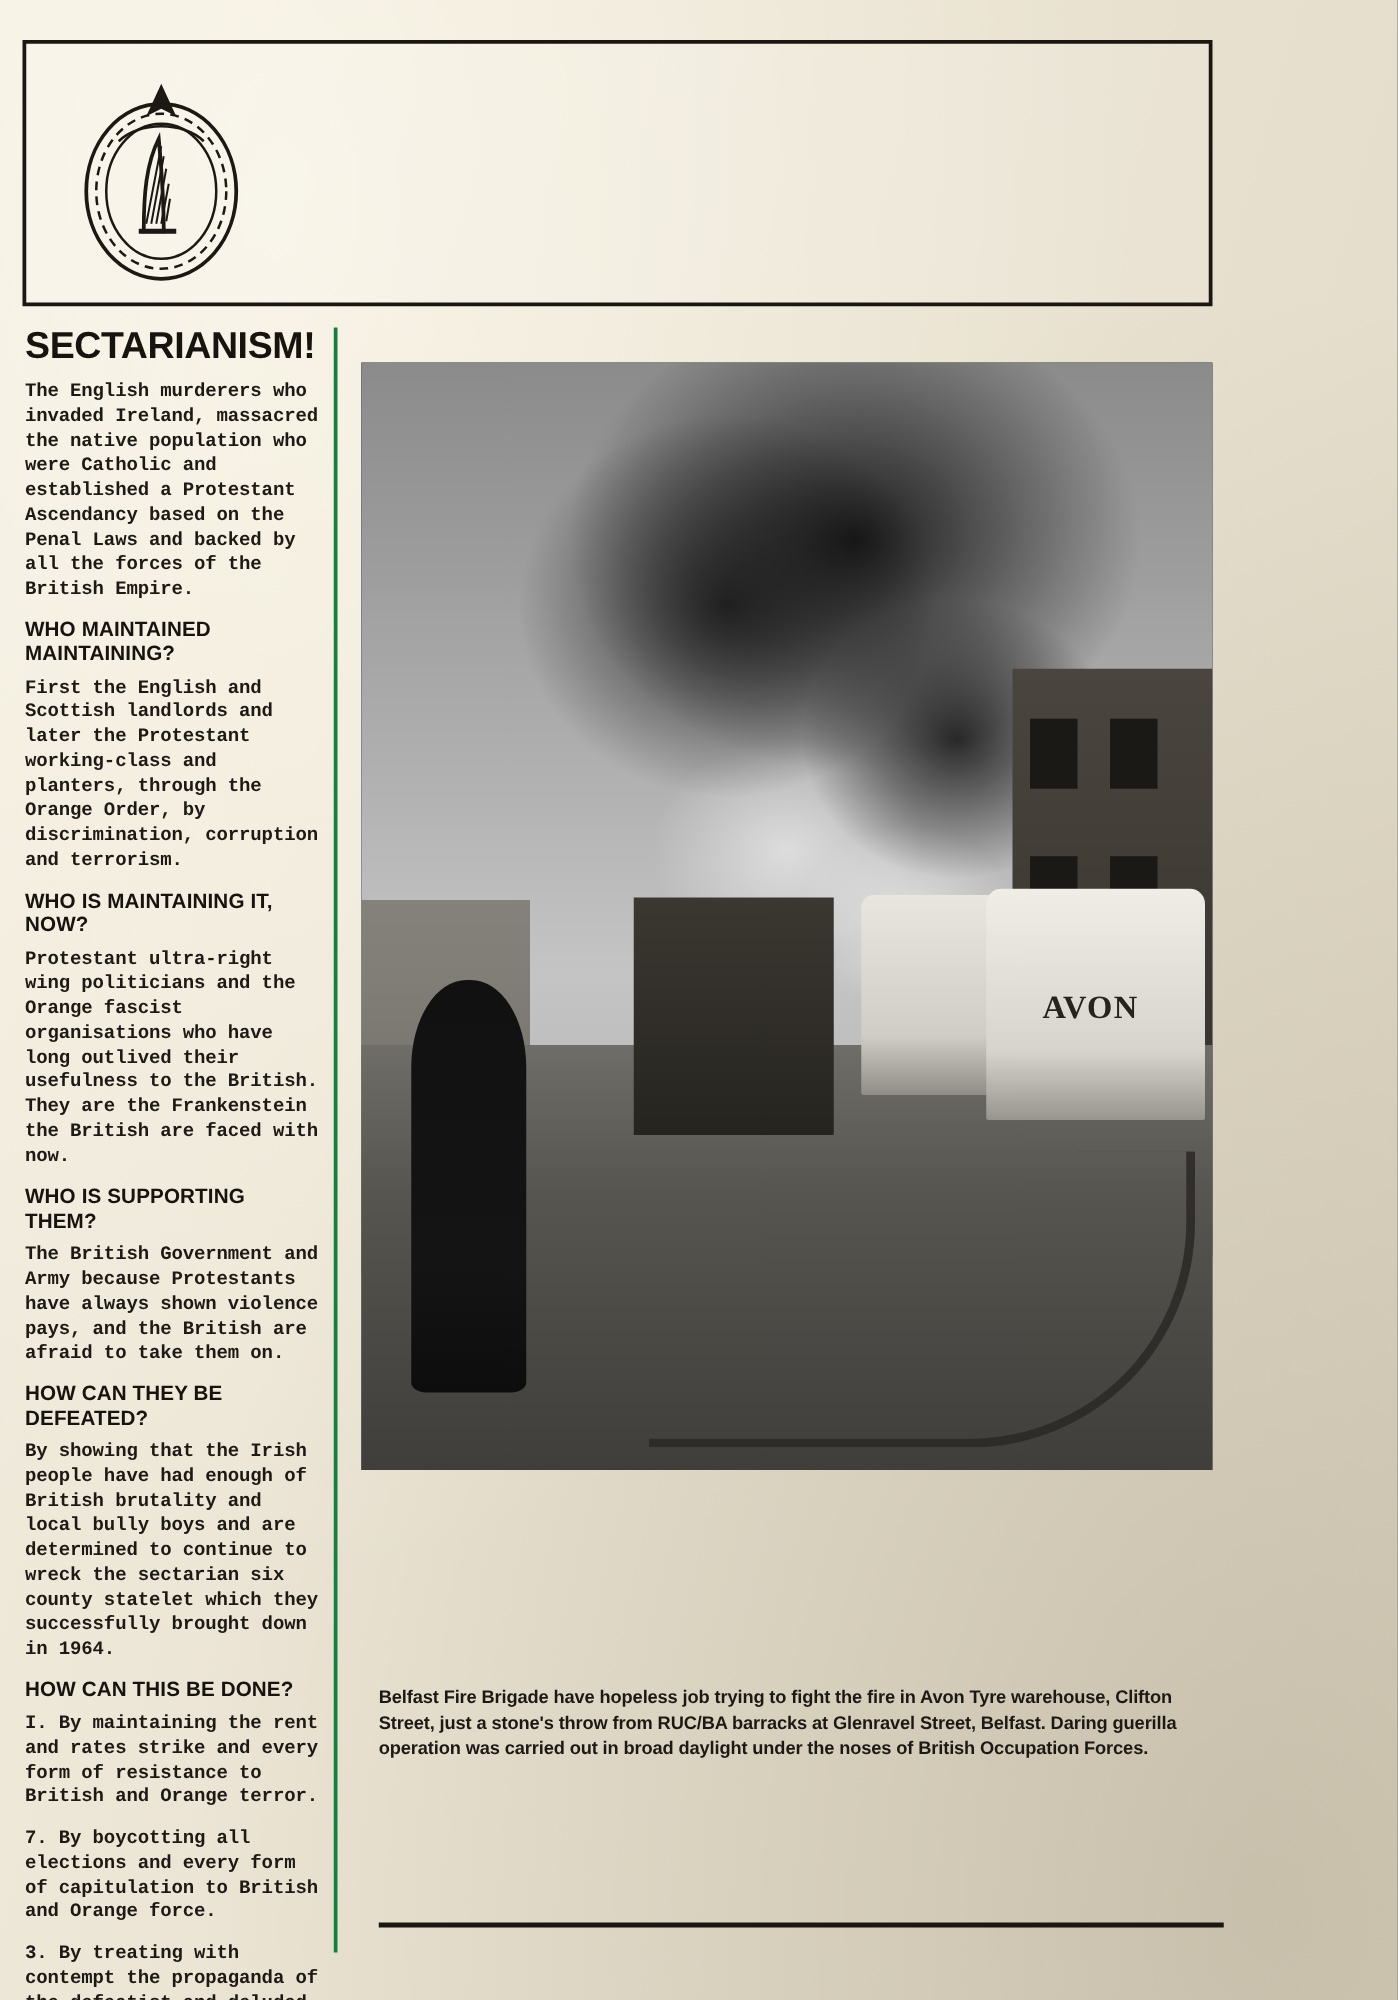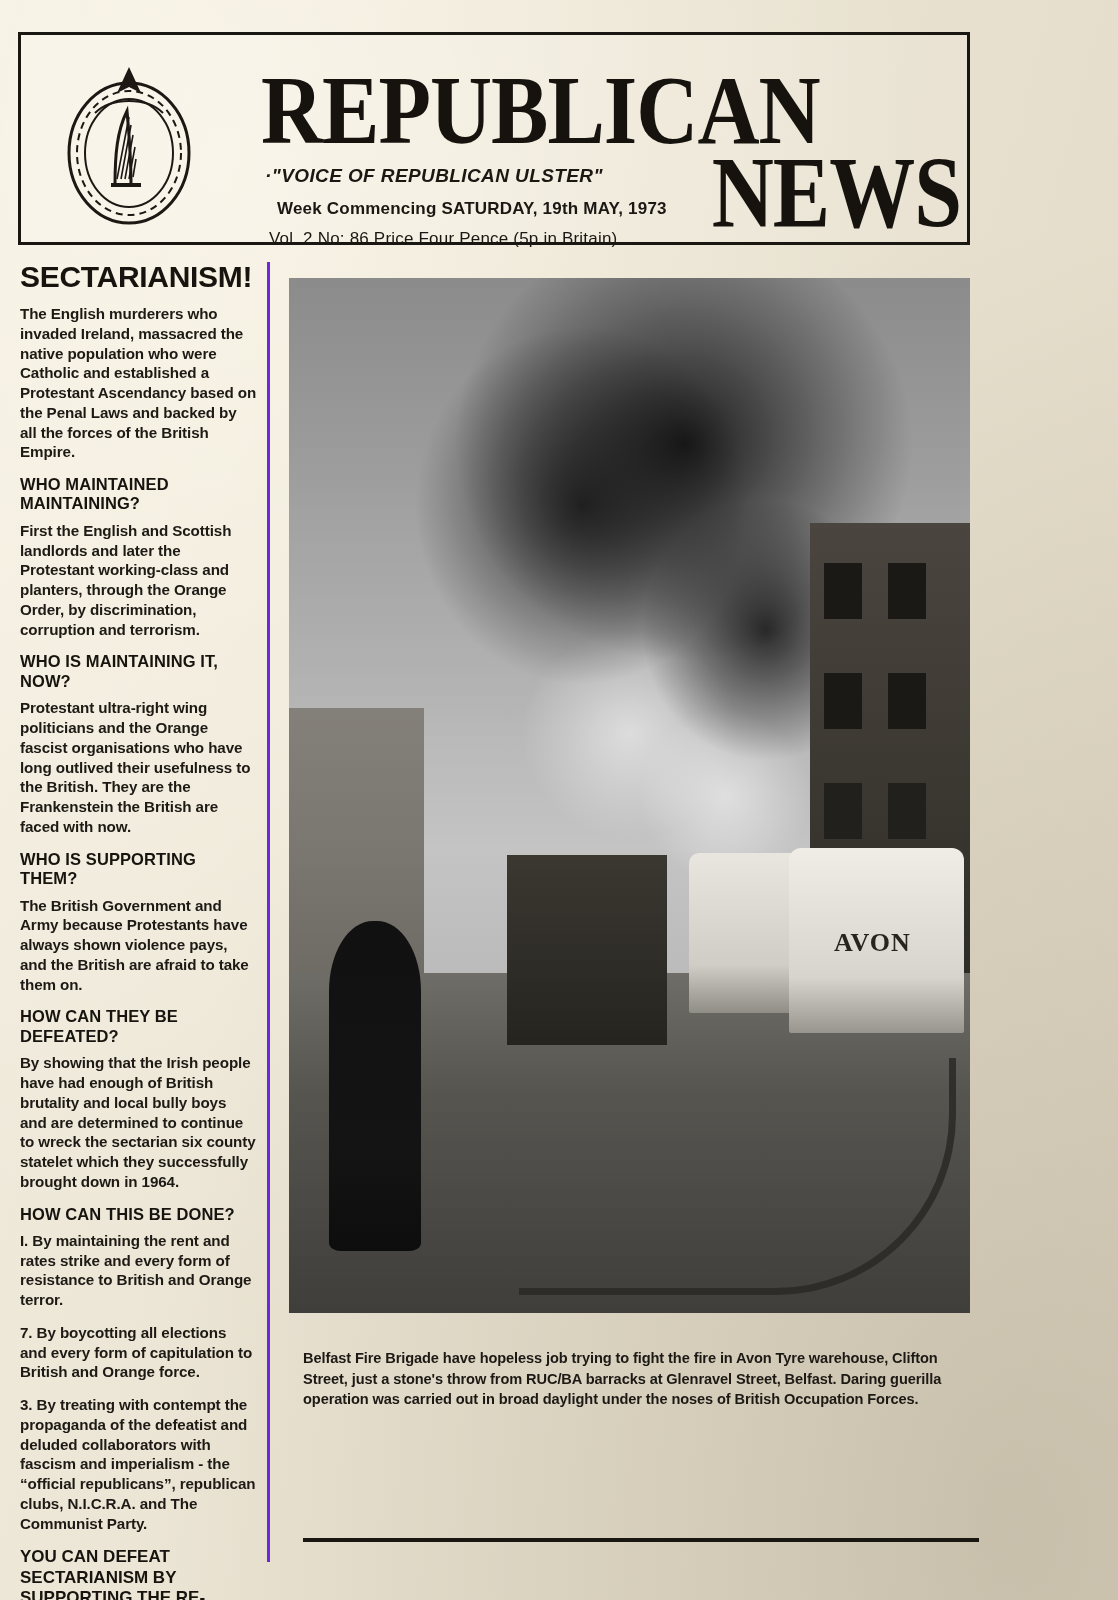--- a/index.html
+++ b/index.html
@@ -116,21 +116,21 @@
     white-space: nowrap;
   }
 
   
   .left-col {
     position: absolute;
     left: 18px;
     top: 262px;
     width: 252px;
     height: 1300px;
-    border-right: 3px solid #6d28d9;
+    border-right: 3px solid #15803d;
     box-sizing: border-box;
     padding-right: 10px;
   }
   .headline {
     font-family: "Liberation Sans", sans-serif;
     font-weight: bold;
     font-size: 30px;
     letter-spacing: -0.3px;
     color: #17140f;
     margin: 0 0 12px 2px;
@@ -139,44 +139,44 @@
   .q {
     font-family: "Liberation Sans", sans-serif;
     font-weight: bold;
     font-size: 16.5px;
     line-height: 1.18;
     color: #17140f;
     margin: 0 0 7px 2px;
     letter-spacing: 0.1px;
   }
   .p {
-    font-family: Liberation Sans, sans-serif;
+    font-family: Liberation Mono, monospace;
     font-weight: bold;
     font-size: 15.2px;
     line-height: 1.3;
     color: #1d1a15;
     margin: 0 0 13px 2px;
     letter-spacing: -0.1px;
   }
   .closing {
     font-family: "Liberation Sans", sans-serif;
     font-weight: bold;
     font-size: 17px;
     line-height: 1.2;
     color: #17140f;
     margin: 14px 0 0 2px;
   }
 
   
   .photo-wrap {
     position: absolute;
     left: 289px;
-    top: 278px;
+    top: 290px;
     width: 681px;
-    height: 1035px;
+    height: 886px;
     background: #2a2a28;
     overflow: hidden;
   }
   .photo {
     position: absolute;
     inset: 0;
     background:
       
       radial-gradient(ellipse 60% 18% at 52% 92%, rgba(235,235,230,0.32), rgba(0,0,0,0) 70%),
       radial-gradient(ellipse 28% 10% at 78% 85%, rgba(220,220,215,0.25), rgba(0,0,0,0) 70%),
@@ -316,27 +316,20 @@
         <ellipse cx="74" cy="100" rx="52" ry="62" fill="none" stroke="#1c1915" stroke-width="2" stroke-dasharray="7 5"></ellipse>
         <ellipse cx="74" cy="100" rx="44" ry="54" fill="none" stroke="#1c1915" stroke-width="2"></ellipse>
         <path d="M74 14 L62 40 L74 34 L86 40 Z" fill="#1c1915"></path>
         <path d="M60 132 C60 102 62 78 72 58 C74 80 76 106 76 132 Z" fill="none" stroke="#1c1915" stroke-width="3"></path>
         <path d="M62 126 L74 64 M66 126 L76 72 M70 126 L78 82 M74 126 L80 94 M78 124 L81 106" stroke="#1c1915" stroke-width="1.6"></path>
         <path d="M56 132 L86 132" stroke="#1c1915" stroke-width="4"></path>
         <path d="M40 60 C56 44 92 44 108 60" fill="none" stroke="#1c1915" stroke-width="2"></path>
       </svg>
     </div>
 
-    <div class="title-block">
-      <div class="title-republican">REPUBLICAN</div>
-      <div class="slogan">·"VOICE OF REPUBLICAN ULSTER"</div>
-      <div class="week-line">Week Commencing SATURDAY, 19th MAY, 1973</div>
-      <div class="vol-line">Vol. 2 No: 86 Price Four Pence (5p in Britain)</div>
-      <div class="title-news">NEWS</div>
-    </div>
   </div>
 
   <div class="left-col">
     <h1 class="headline">SECTARIANISM!</h1>
 
     <p class="p">The English murderers who invaded Ireland, massacred the native population who were Catholic and established a Protestant Ascendancy based on the Penal Laws and backed by all the forces of the British Empire.</p>
 
     <p class="q">WHO MAINTAINED MAINTAINING?</p>
     <p class="p">First the English and Scottish landlords and later the Protestant working-class and planters, through the Orange Order, by discrimination, corruption and terrorism.</p>
 

